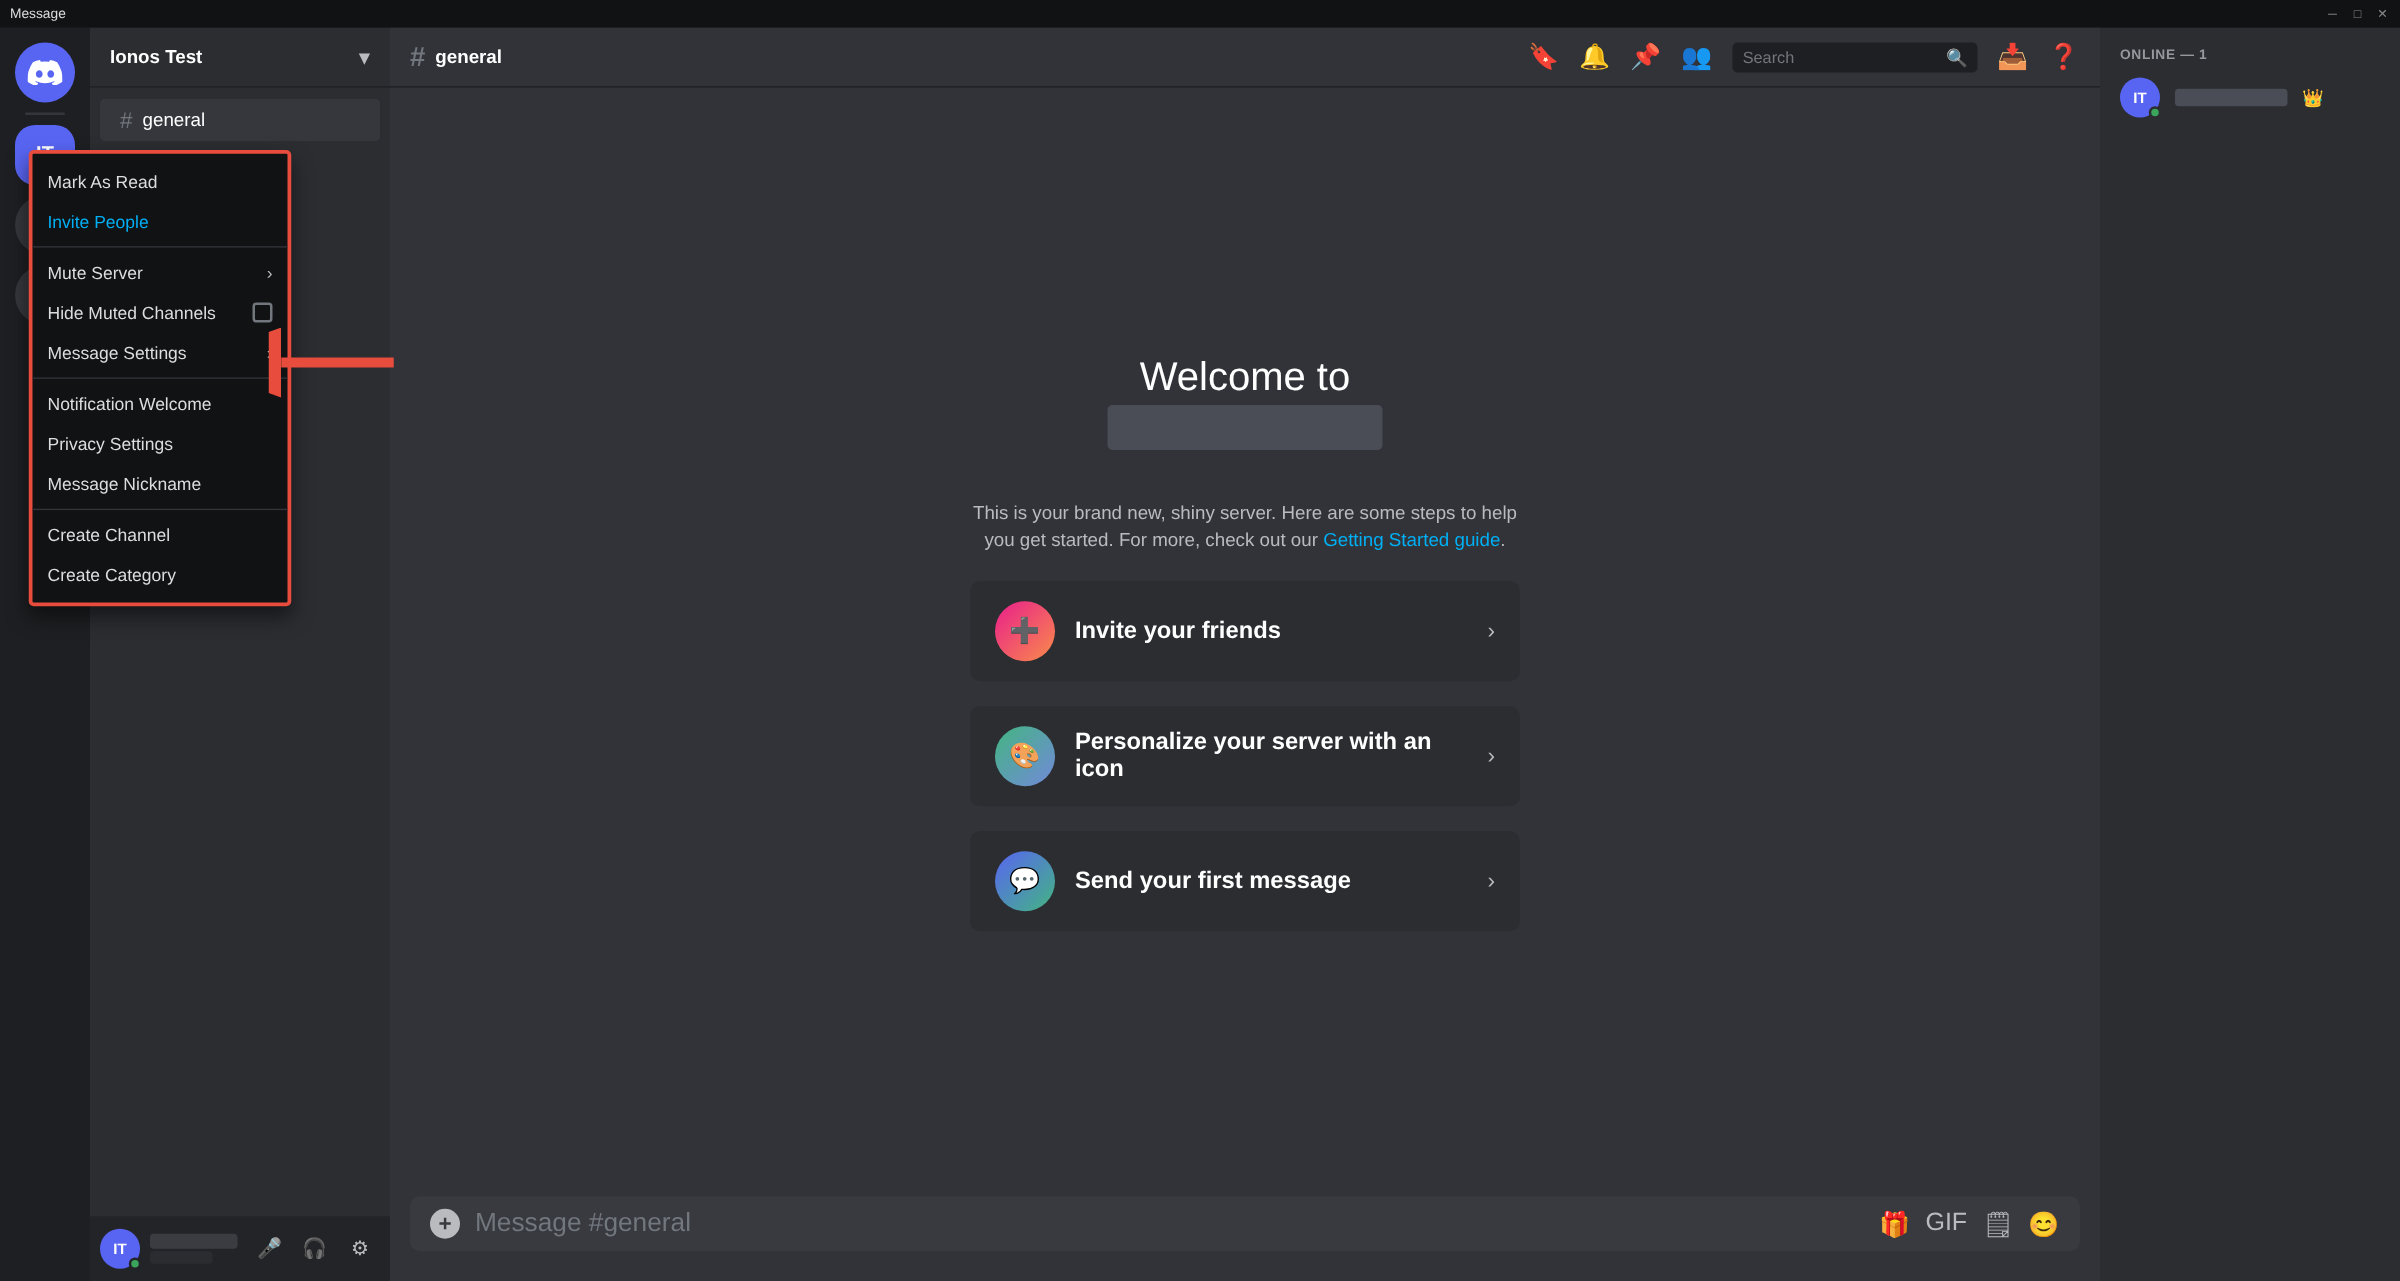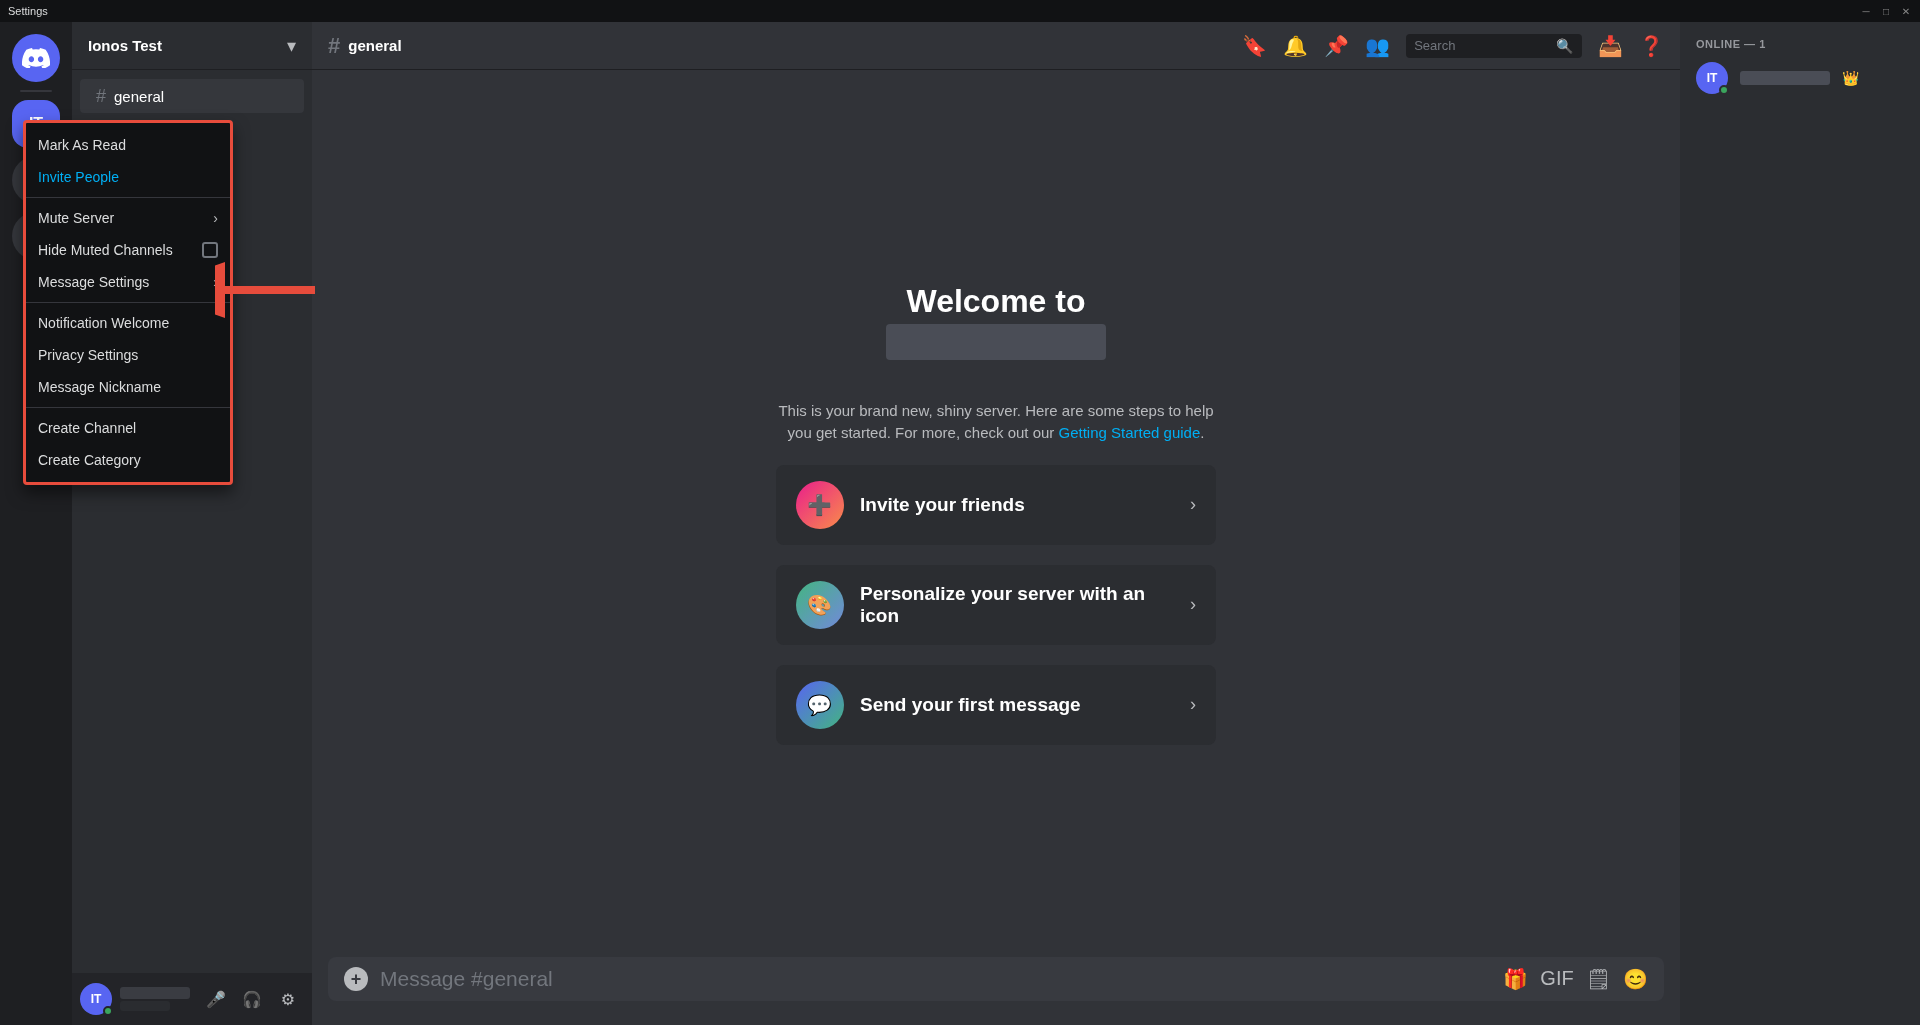--- a/index.html
+++ b/index.html
@@ -241,21 +241,21 @@
       display: flex;
       align-items: center;
       gap: 16px;
     }
     .topbar-icon {
       color: #b9bbbe;
       font-size: 20px;
       cursor: pointer;
     }
     .search-bar {
-      width: 176px;
+      width: 196px;
       height: 24px;
       background: #1e1f22;
       border-radius: 4px;
       display: flex;
       align-items: center;
       padding: 0 8px;
       gap: 8px;
       cursor: text;
     }
     .search-placeholder {
@@ -280,21 +280,21 @@
     
     .welcome-center {
       display: flex;
       flex-direction: column;
       align-items: center;
       gap: 20px;
       width: 440px;
     }
     .welcome-title {
       font-size: 32px;
-      font-weight: 700;
+      font-weight: 400;
       color: white;
       text-align: center;
     }
     .welcome-subtitle {
       font-size: 15px;
       color: #b9bbbe;
       text-align: center;
       line-height: 1.5;
       margin-top: 12px;
     }
@@ -488,21 +488,21 @@
 
     
     ::-webkit-scrollbar { width: 4px; }
     ::-webkit-scrollbar-track { background: transparent; }
     ::-webkit-scrollbar-thumb { background: #1e1f22; border-radius: 2px; }
   </style>
 </head>
 <body>
 
 <div class="titlebar">
-  <span class="titlebar-title">Settings</span>
+  <span class="titlebar-title">Message</span>
   <div class="titlebar-controls">
     <span class="titlebar-btn">─</span>
     <span class="titlebar-btn">□</span>
     <span class="titlebar-btn">✕</span>
   </div>
 </div>
 
 <div class="app">
 
   <div class="server-sidebar">

